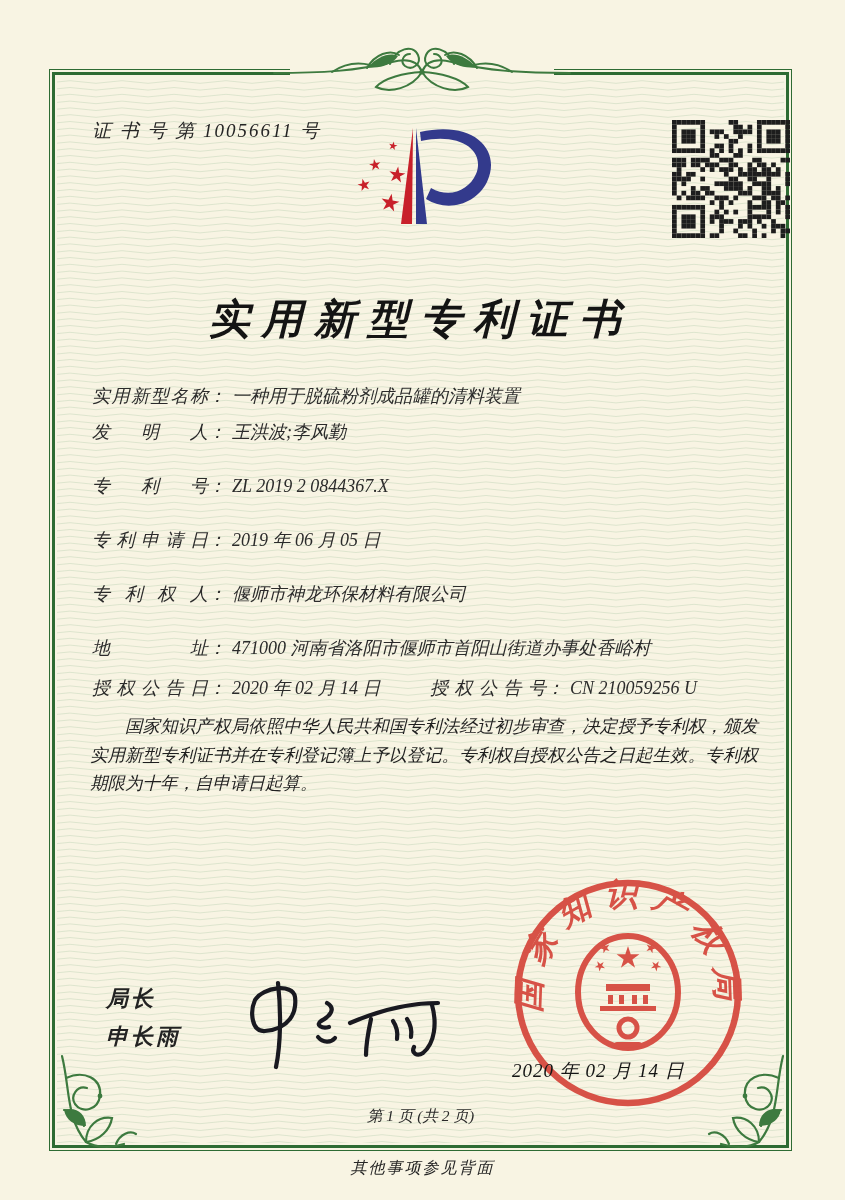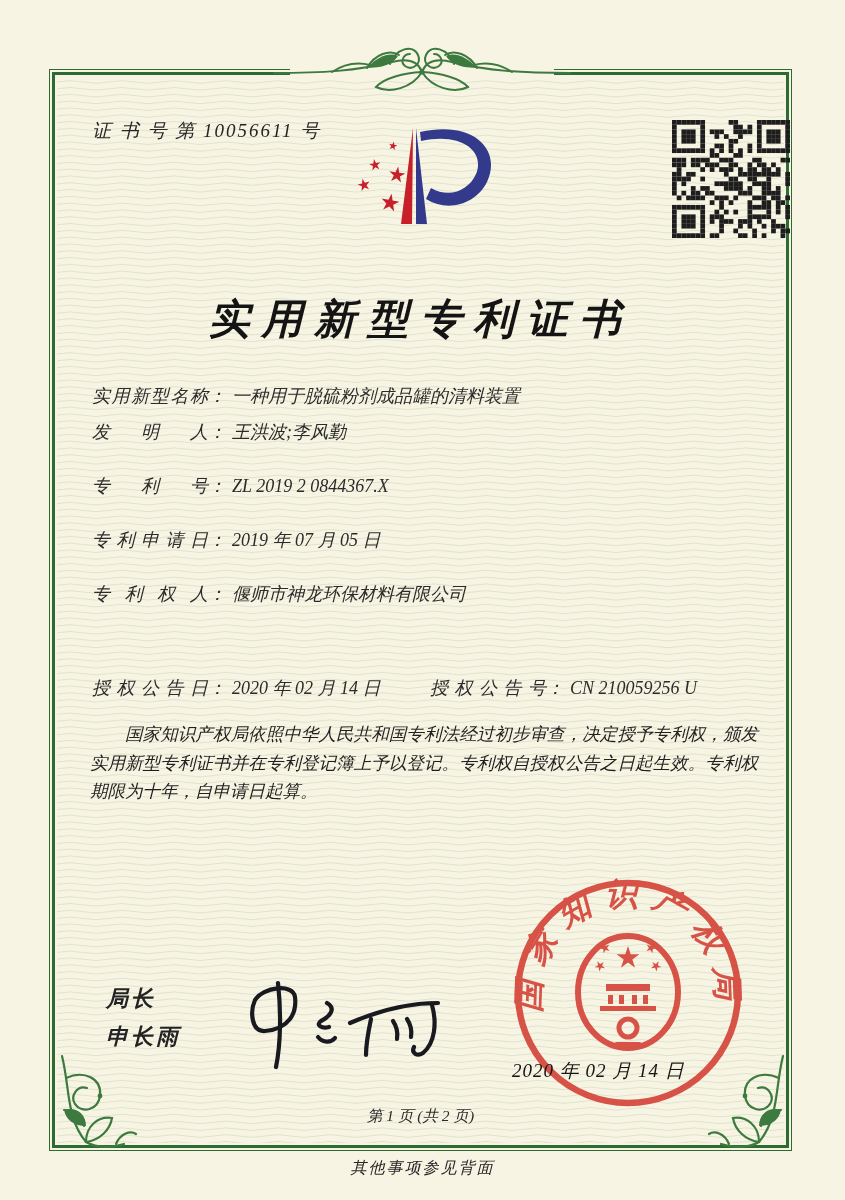--- a/index.html
+++ b/index.html
@@ -22,21 +22,21 @@
   .waves{position:absolute; left:57px; top:77px; pointer-events:none;}
   .abs{position:absolute;}
   .certno{left:92px; top:118px; font-size:19px; letter-spacing:2px; color:#252525;}
   .title{
     left:52px; top:252px; width:737px; text-align:center;
     font-size:41px; font-weight:700; letter-spacing:12px; color:#141414;margin-top:40px;
   }
   .field{left:92px; font-size:18px; color:#2b2b2b; white-space:nowrap;}
   .flabel{display:inline-block; width:116px; text-align:justify; text-align-last:justify; vertical-align:bottom;}
   .colon{margin-right:6px;}
-  .paras{left:90px; top:712px; width:668px; font-size:17.5px; line-height:28.5px; color:#1f1f1f; text-align:justify;margin-top:8px;}
+  .paras{left:90px; top:712px; width:668px; font-size:17.5px; line-height:28.5px; color:#1f1f1f; text-align:justify;}
   .paras p{margin:0; text-indent:2em;}
   .officer{left:106px; font-family:"Liberation Sans","DejaVu Sans",sans-serif; font-size:22px; font-weight:600; color:#232323; letter-spacing:3px;}
   .sealdate{left:512px; top:1058px; font-size:19px; color:#151515; letter-spacing:1px; z-index:6;}
   .pageinfo{left:52px; top:1106px; width:737px; text-align:center; font-size:15.5px; color:#2a2a2a;}
   .backnote{left:0; top:1158px; width:845px; text-align:center; font-size:16px; color:#262626; letter-spacing:2px;}
   svg{display:block;}
   .seal-svg{z-index:5;}
   .sig-svg{z-index:4;}
 </style>
 </head>
@@ -595,24 +595,27 @@
   <div class="abs field" style="top:384px;">
     <span class="flabel">实用新型名称</span><span class="colon">：</span><span>一种用于脱硫粉剂成品罐的清料装置</span>
   </div>
   <div class="abs field" style="top:420px;">
     <span class="flabel">发明人</span><span class="colon">：</span><span>王洪波;李风勤</span>
   </div>
   <div class="abs field" style="top:474px;">
     <span class="flabel">专利号</span><span class="colon">：</span><span>ZL 2019 2 0844367.X</span>
   </div>
   <div class="abs field" style="top:528px;">
-    <span class="flabel">专利申请日</span><span class="colon">：</span><span>2019 年 07 月 05 日</span>
+    <span class="flabel">专利申请日</span><span class="colon">：</span><span>2019 年 06 月 05 日</span>
   </div>
   <div class="abs field" style="top:582px;">
     <span class="flabel">专利权人</span><span class="colon">：</span><span>偃师市神龙环保材料有限公司</span>
+  </div>
+  <div class="abs field" style="top:636px;">
+    <span class="flabel">地址</span><span class="colon">：</span><span>471000 河南省洛阳市偃师市首阳山街道办事处香峪村</span>
   </div>
   <div class="abs field" style="top:676px;">
     <span class="flabel">授权公告日</span><span class="colon">：</span><span>2020 年 02 月 14 日</span>
   </div>
   <div class="abs field" style="top:676px; left:430px;">
     <span class="flabel">授权公告号</span><span class="colon">：</span><span>CN 210059256 U</span>
   </div>
 
   <div class="abs paras">
     <p>国家知识产权局依照中华人民共和国专利法经过初步审查，决定授予专利权，颁发实用新型专利证书并在专利登记簿上予以登记。专利权自授权公告之日起生效。专利权期限为十年，自申请日起算。</p>

